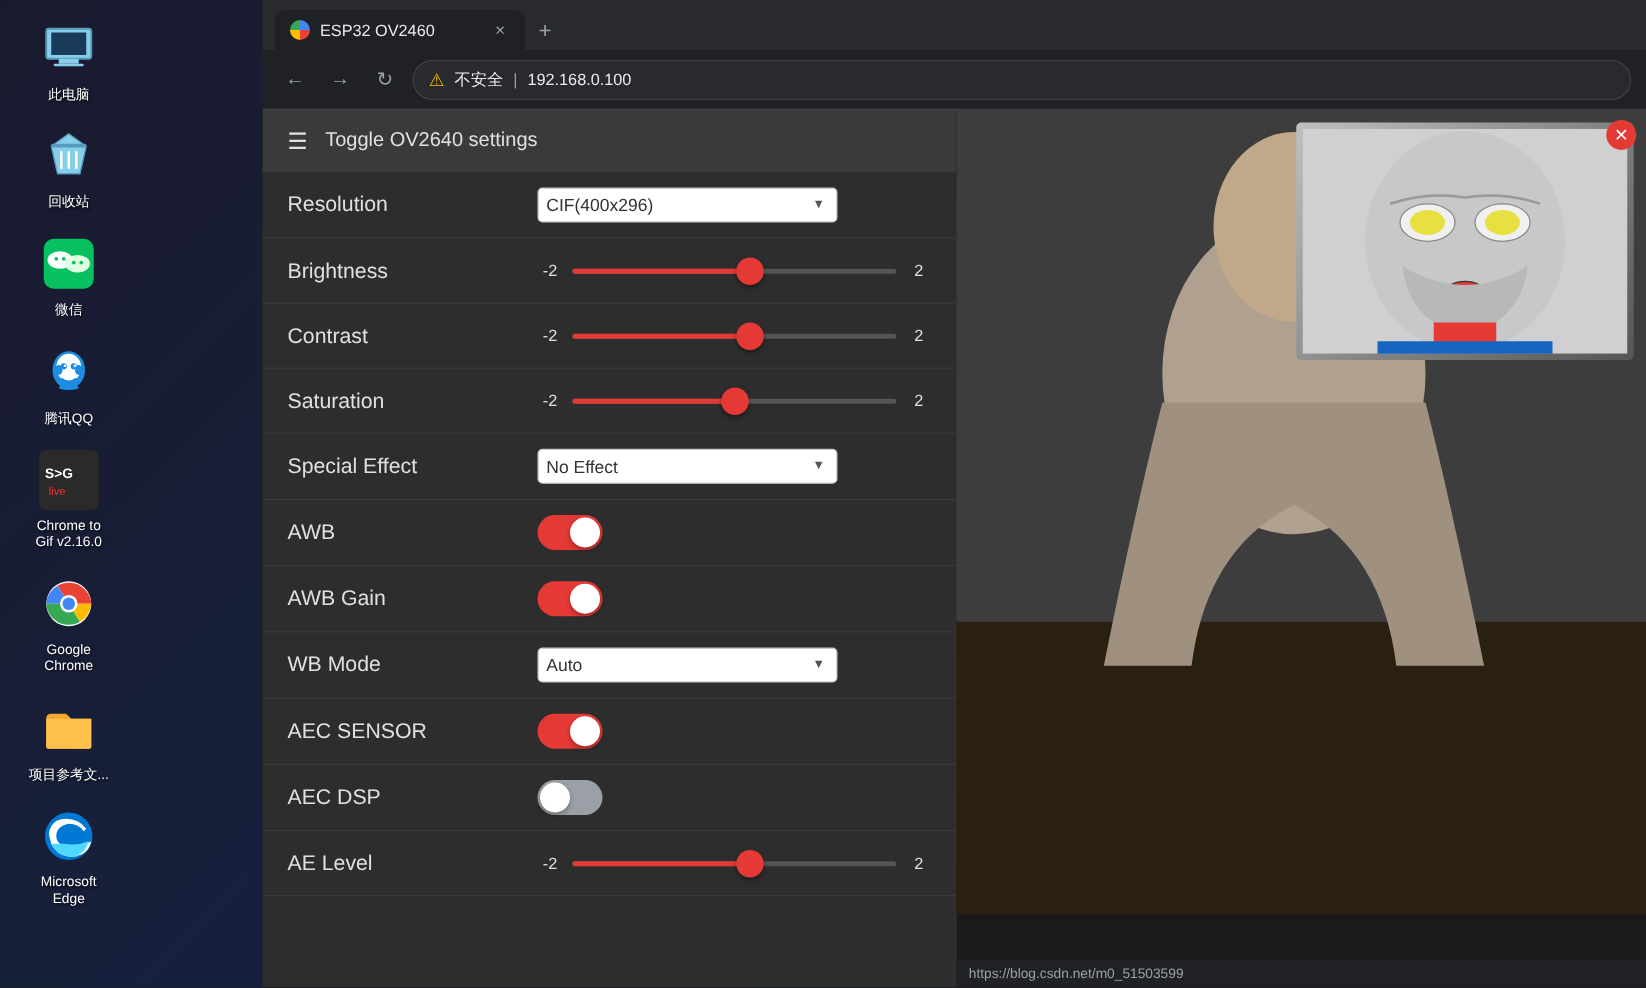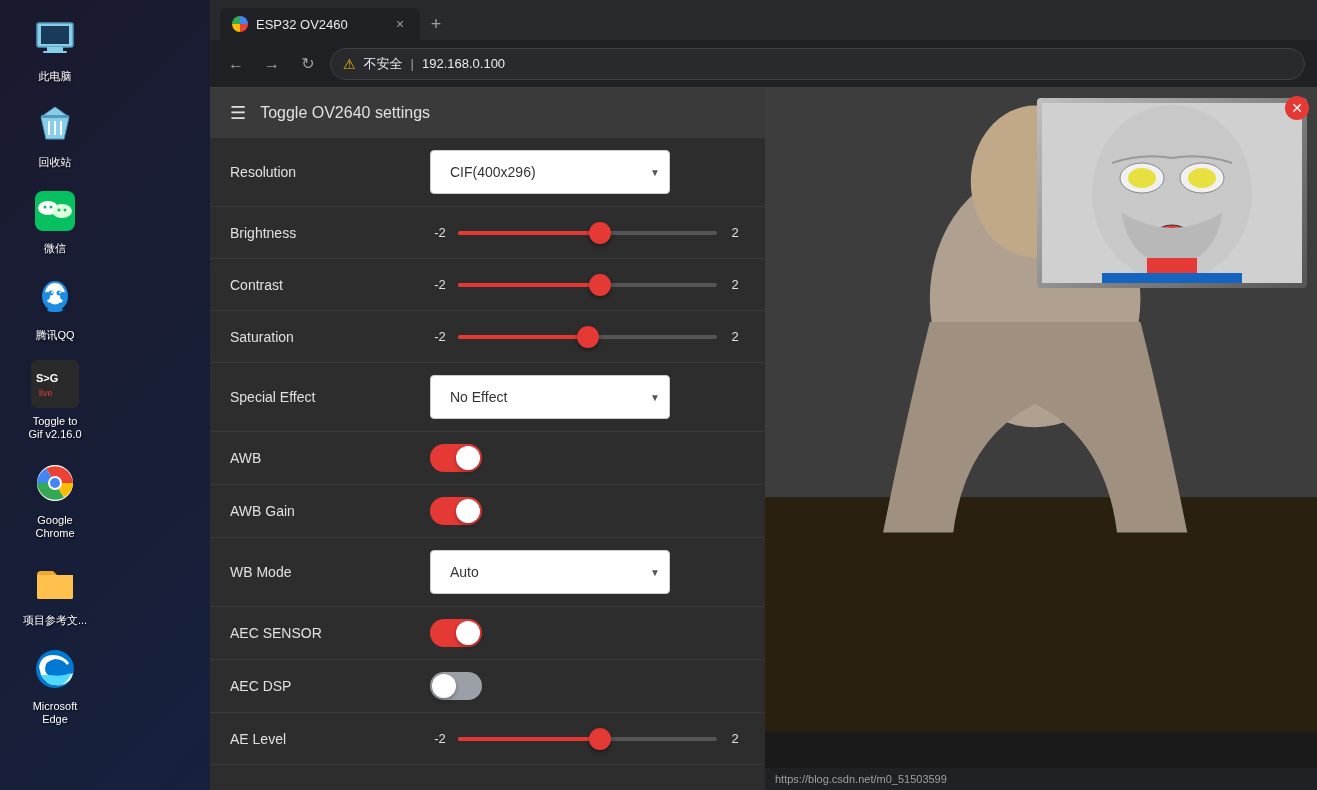--- a/index.html
+++ b/index.html
@@ -227,39 +227,39 @@
     .setting-row {
       display: flex;
       align-items: center;
       padding: 12px 20px;
       border-bottom: 1px solid #3a3a3a;
       min-height: 52px;
     }
 
     .setting-label {
       color: #e0e0e0;
-      font-size: 14px;
+      font-size: 17px;
       width: 200px;
       flex-shrink: 0;
     }
 
     .setting-control {
       flex: 1;
       display: flex;
       align-items: center;
     }
 
     
     .setting-select {
       width: 240px;
-      height: 44px;
+      height: 28px;
       background: white;
       border: 1px solid #ccc;
       border-radius: 4px;
-      padding: 0 19px;
+      padding: 0 6px;
       font-size: 14px;
       color: #333;
       appearance: none;
       cursor: pointer;
       position: relative;
     }
 
     .select-wrapper {
       position: relative;
       width: 240px;
@@ -500,21 +500,21 @@
     </div>
 
     <div class="desktop-icon">
       <div class="icon-img" style="background:#222;border-radius:6px;width:48px;height:48px;">
         <svg width="48" height="48" viewBox="0 0 48 48">
           <rect width="48" height="48" rx="6" fill="#2a2a2a"></rect>
           <text x="5" y="22" font-size="11" fill="white" font-weight="bold" font-family="Arial">S&gt;G</text>
           <text x="8" y="36" font-size="9" fill="#e53935" font-family="Arial">live</text>
         </svg>
       </div>
-      <span class="icon-label" style="white-space:pre-line;">Toggle to
+      <span class="icon-label" style="white-space:pre-line;">Chrome to
 Gif v2.16.0</span>
     </div>
 
     <div class="desktop-icon">
       <div class="icon-img">
         <svg width="44" height="44" viewBox="0 0 44 44">
           <circle cx="22" cy="22" r="18" fill="white"></circle>
           <path d="M22 22 L40 22 A18 18 0 0 0 13 7.6Z" fill="#ea4335"></path>
           <path d="M22 22 L13 7.6 A18 18 0 0 0 4 22Z" fill="#4285f4"></path>
           <path d="M22 22 L4 22 A18 18 0 0 0 31 36.4Z" fill="#34a853"></path>

